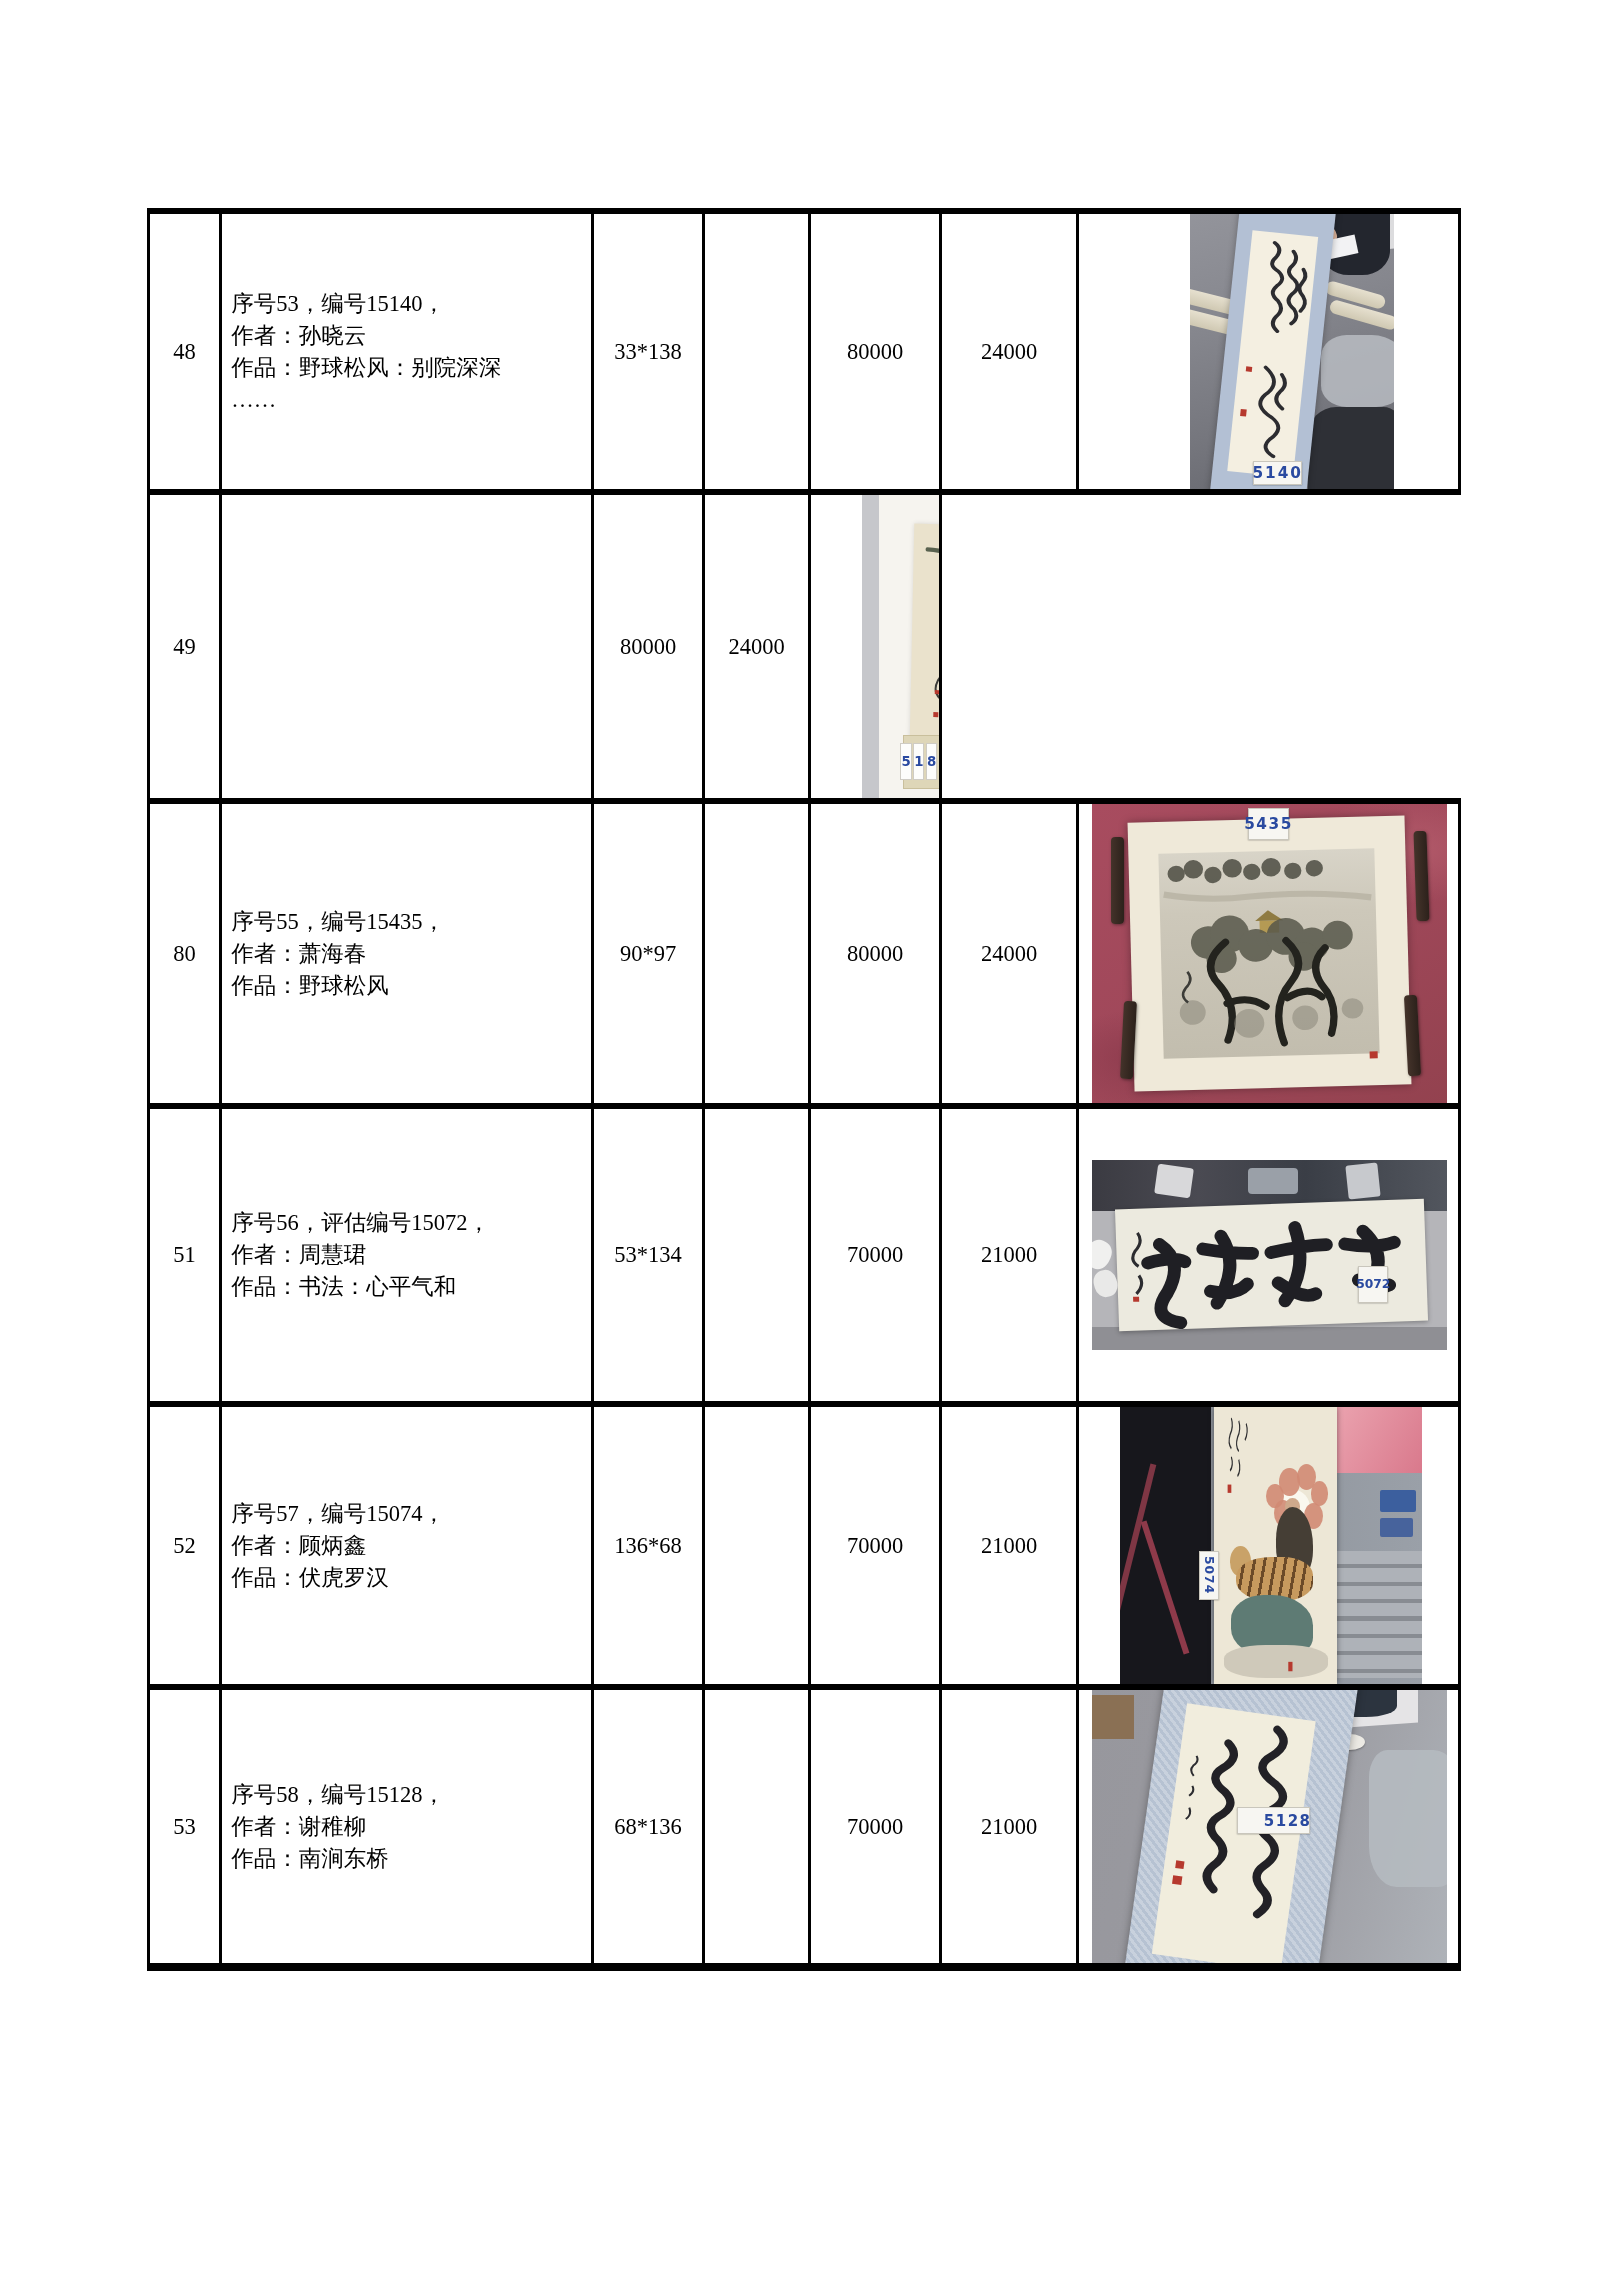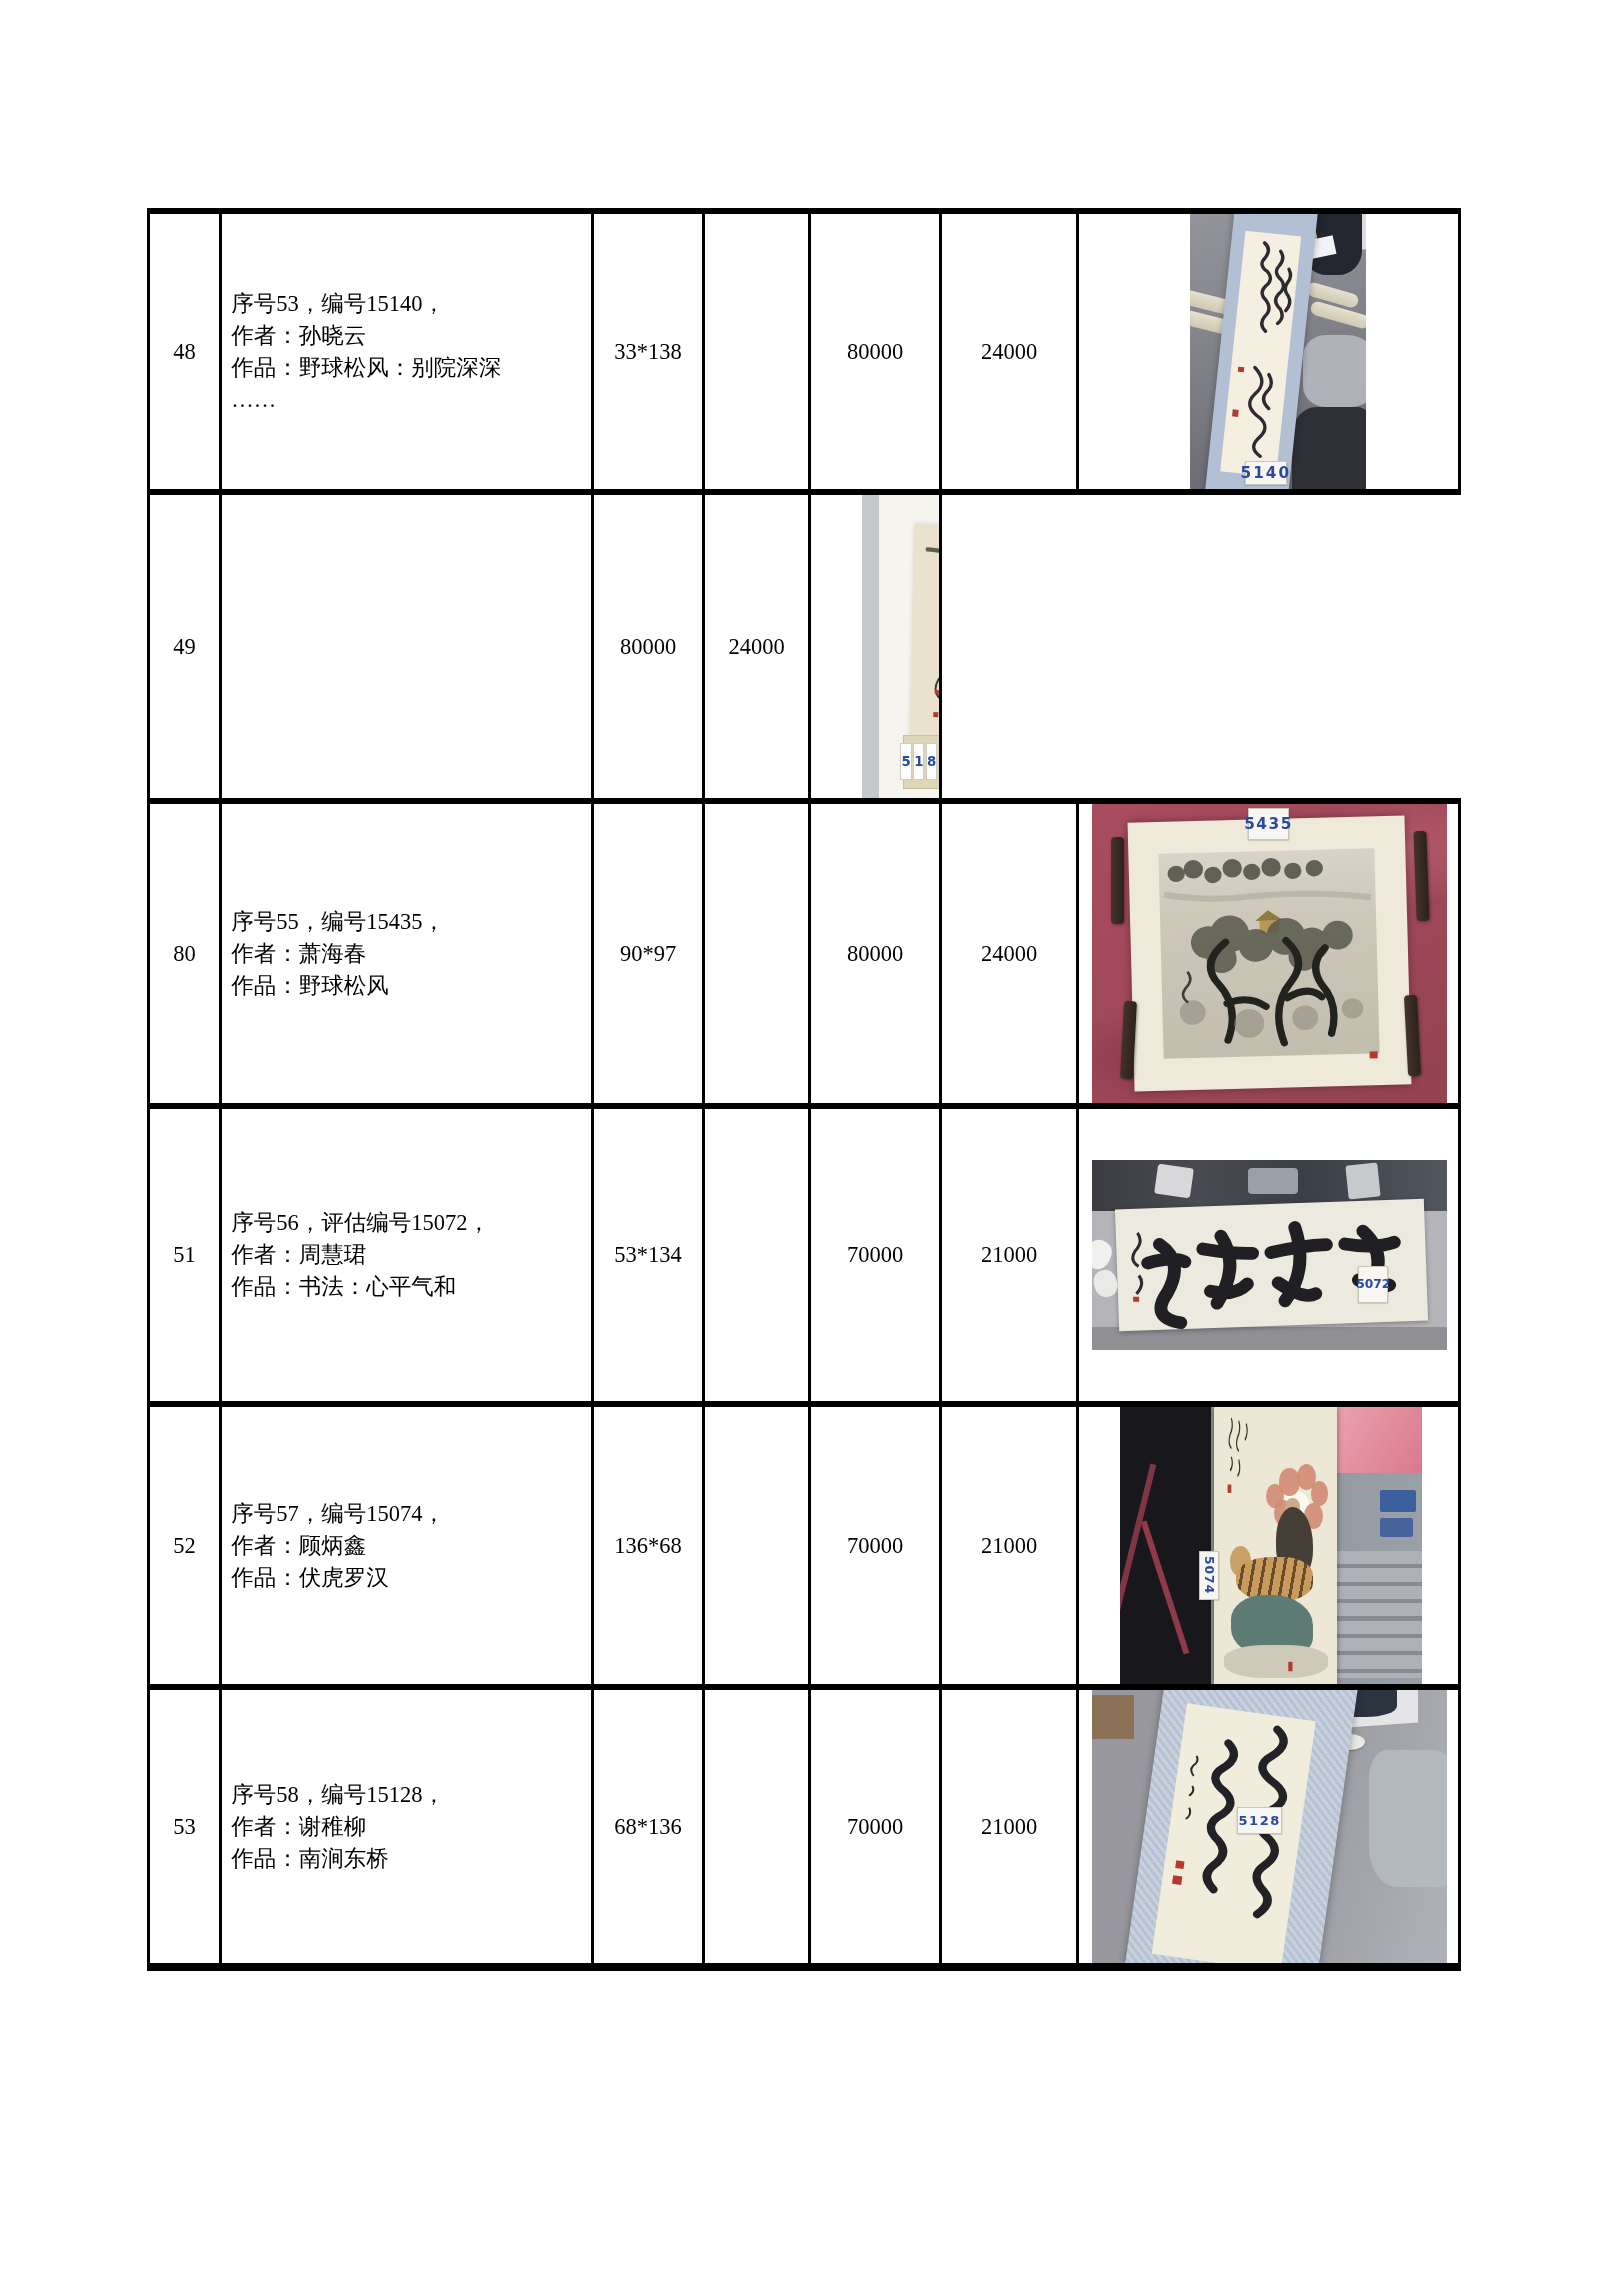--- a/index.html
+++ b/index.html
@@ -16,21 +16,21 @@
   .c-desc{justify-content:flex-start;}
   .desc-block{display:flex;flex-direction:column;align-items:flex-start;padding-left:9.2px;width:100%;box-sizing:border-box;}
   .dline{font-size:22.5px;line-height:32px;white-space:nowrap;}
   .c-dim,.c-price{font-size:22.5px;}
   .c-photo{padding:0;}
   
   .shot{position:absolute;overflow:hidden;}
   .seal{position:absolute;background:#b6392e;}
   .tag{position:absolute;background:#f7f6f2;border:1px solid #c9c6bc;color:#2a4aa0;font-family:"DejaVu Sans",sans-serif;font-weight:bold;display:flex;align-items:center;justify-content:center;box-shadow:0 0.5px 1.5px rgba(0,0,0,.35);}
   
-  .s48{left:111px;top:0;width:176px;height:100%;background:linear-gradient(165deg,#93949b 0%,#86878e 35%,#75767d 70%,#64656c 100%);}
+  .s48{left:111px;top:0;width:204px;height:100%;background:linear-gradient(165deg,#93949b 0%,#86878e 35%,#75767d 70%,#64656c 100%);}
   .s48-desk{position:absolute;right:0;top:0;width:62%;height:15%;background:#dcdcde;transform:skewY(-6deg);}
   .s48-person{position:absolute;right:2%;top:0;width:34%;height:22%;background:#23262e;border-radius:0 0 40% 40%;}
   .s48-arm{position:absolute;right:28%;top:6%;width:14%;height:5%;background:#d8b098;border-radius:5.1px;transform:rotate(-20deg);}
   .s48-paper1{position:absolute;right:18%;top:9%;width:22%;height:7%;background:#f2f2f4;transform:rotate(-12deg);}
   .s48-roll{position:absolute;background:linear-gradient(#e6e0cf,#cfc8b2);border-radius:7.2px;}
   .s48-roll1{left:-6%;top:30%;width:42%;height:5.5%;transform:rotate(14deg);}
   .s48-roll2{left:-8%;top:37%;width:40%;height:5.5%;transform:rotate(14deg);}
   .s48-roll3{right:4%;top:27%;width:30%;height:5%;transform:rotate(16deg);}
   .s48-roll4{right:-2%;top:34%;width:34%;height:5%;transform:rotate(16deg);}
   .s48-plastic{position:absolute;right:-6%;top:44%;width:42%;height:26%;background:#b9bcc2;border-radius:30% 40% 35% 30%;opacity:.85;}
@@ -94,21 +94,21 @@
   .s53-table{position:absolute;right:8%;top:0;width:44%;height:14%;background:#e5e4e6;transform:skewY(-4deg);}
   .s53-person{position:absolute;right:14%;top:0;width:22%;height:10%;background:#2c343f;border-radius:0 0 40% 40%;}
   .s53-arm{position:absolute;right:26%;top:3%;width:12%;height:3.5%;background:#d7b29a;border-radius:5.1px;transform:rotate(-14deg);}
   .s53-roll{position:absolute;right:23%;top:16%;width:9%;height:6%;background:#eceae4;border-radius:50%;box-shadow:0 1px 2px rgba(0,0,0,.3);}
   .s53-wrap{position:absolute;right:-4%;top:22%;width:26%;height:50%;background:#b5bac0;border-radius:20% 30% 25% 30%;opacity:.9;}
   .s53-box{position:absolute;left:0;top:2%;width:12%;height:16%;background:#8a7054;}
   .s53-scroll{position:absolute;left:15%;top:-7%;width:54%;height:116%;background:
       repeating-linear-gradient(45deg,rgba(255,255,255,.25) 0 3.1px,rgba(0,0,0,0) 3.1px 6.1px),#b6c2d2;
       transform:rotate(8deg);box-shadow:0 0 8.2px rgba(0,0,0,.35);}
   .s53-paper{position:absolute;left:13%;top:13%;width:68%;height:80%;background:#f1eddd;}
-  .s53-tag{left:41%;top:43%;width:12%;height:9%;font-size:13px;letter-spacing:1.5px;}
+  .s53-tag{left:41%;top:43%;width:12%;height:9%;font-size:15px;letter-spacing:1.5px;padding-left:28px;}
   svg{position:absolute;left:0;top:0;width:100%;height:100%;}
 </style>
 </head>
 <body>
 
 <div class="sheet">
   <div class="table">
 
     <div class="row r0">
       <div class="cell c-num">48</div>

